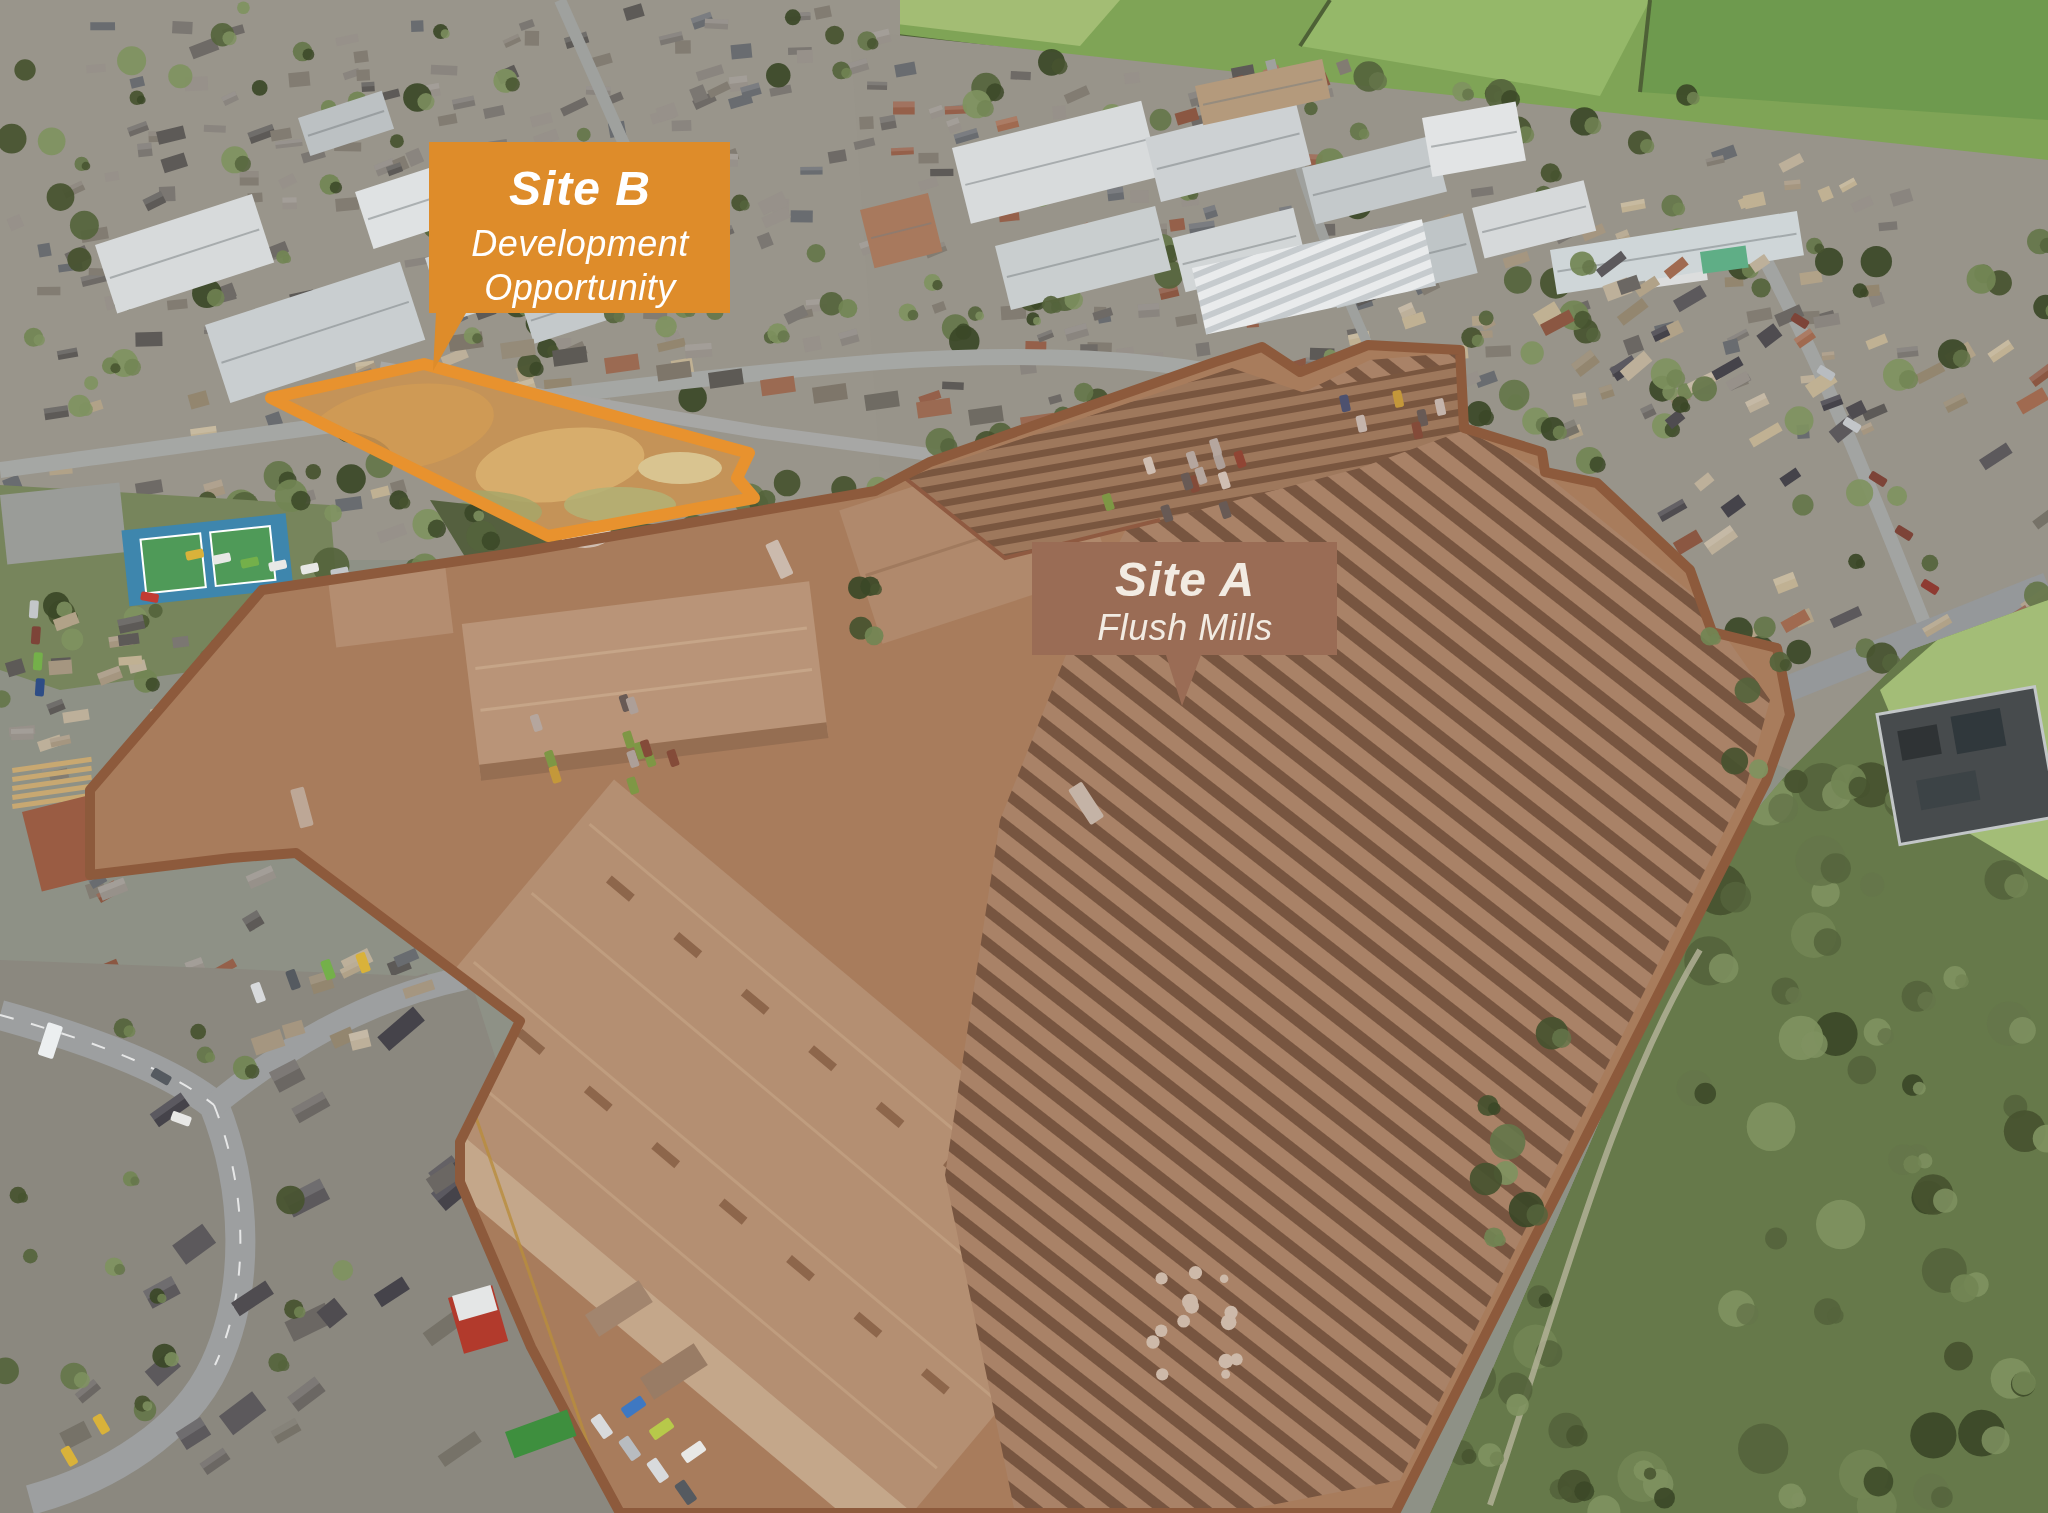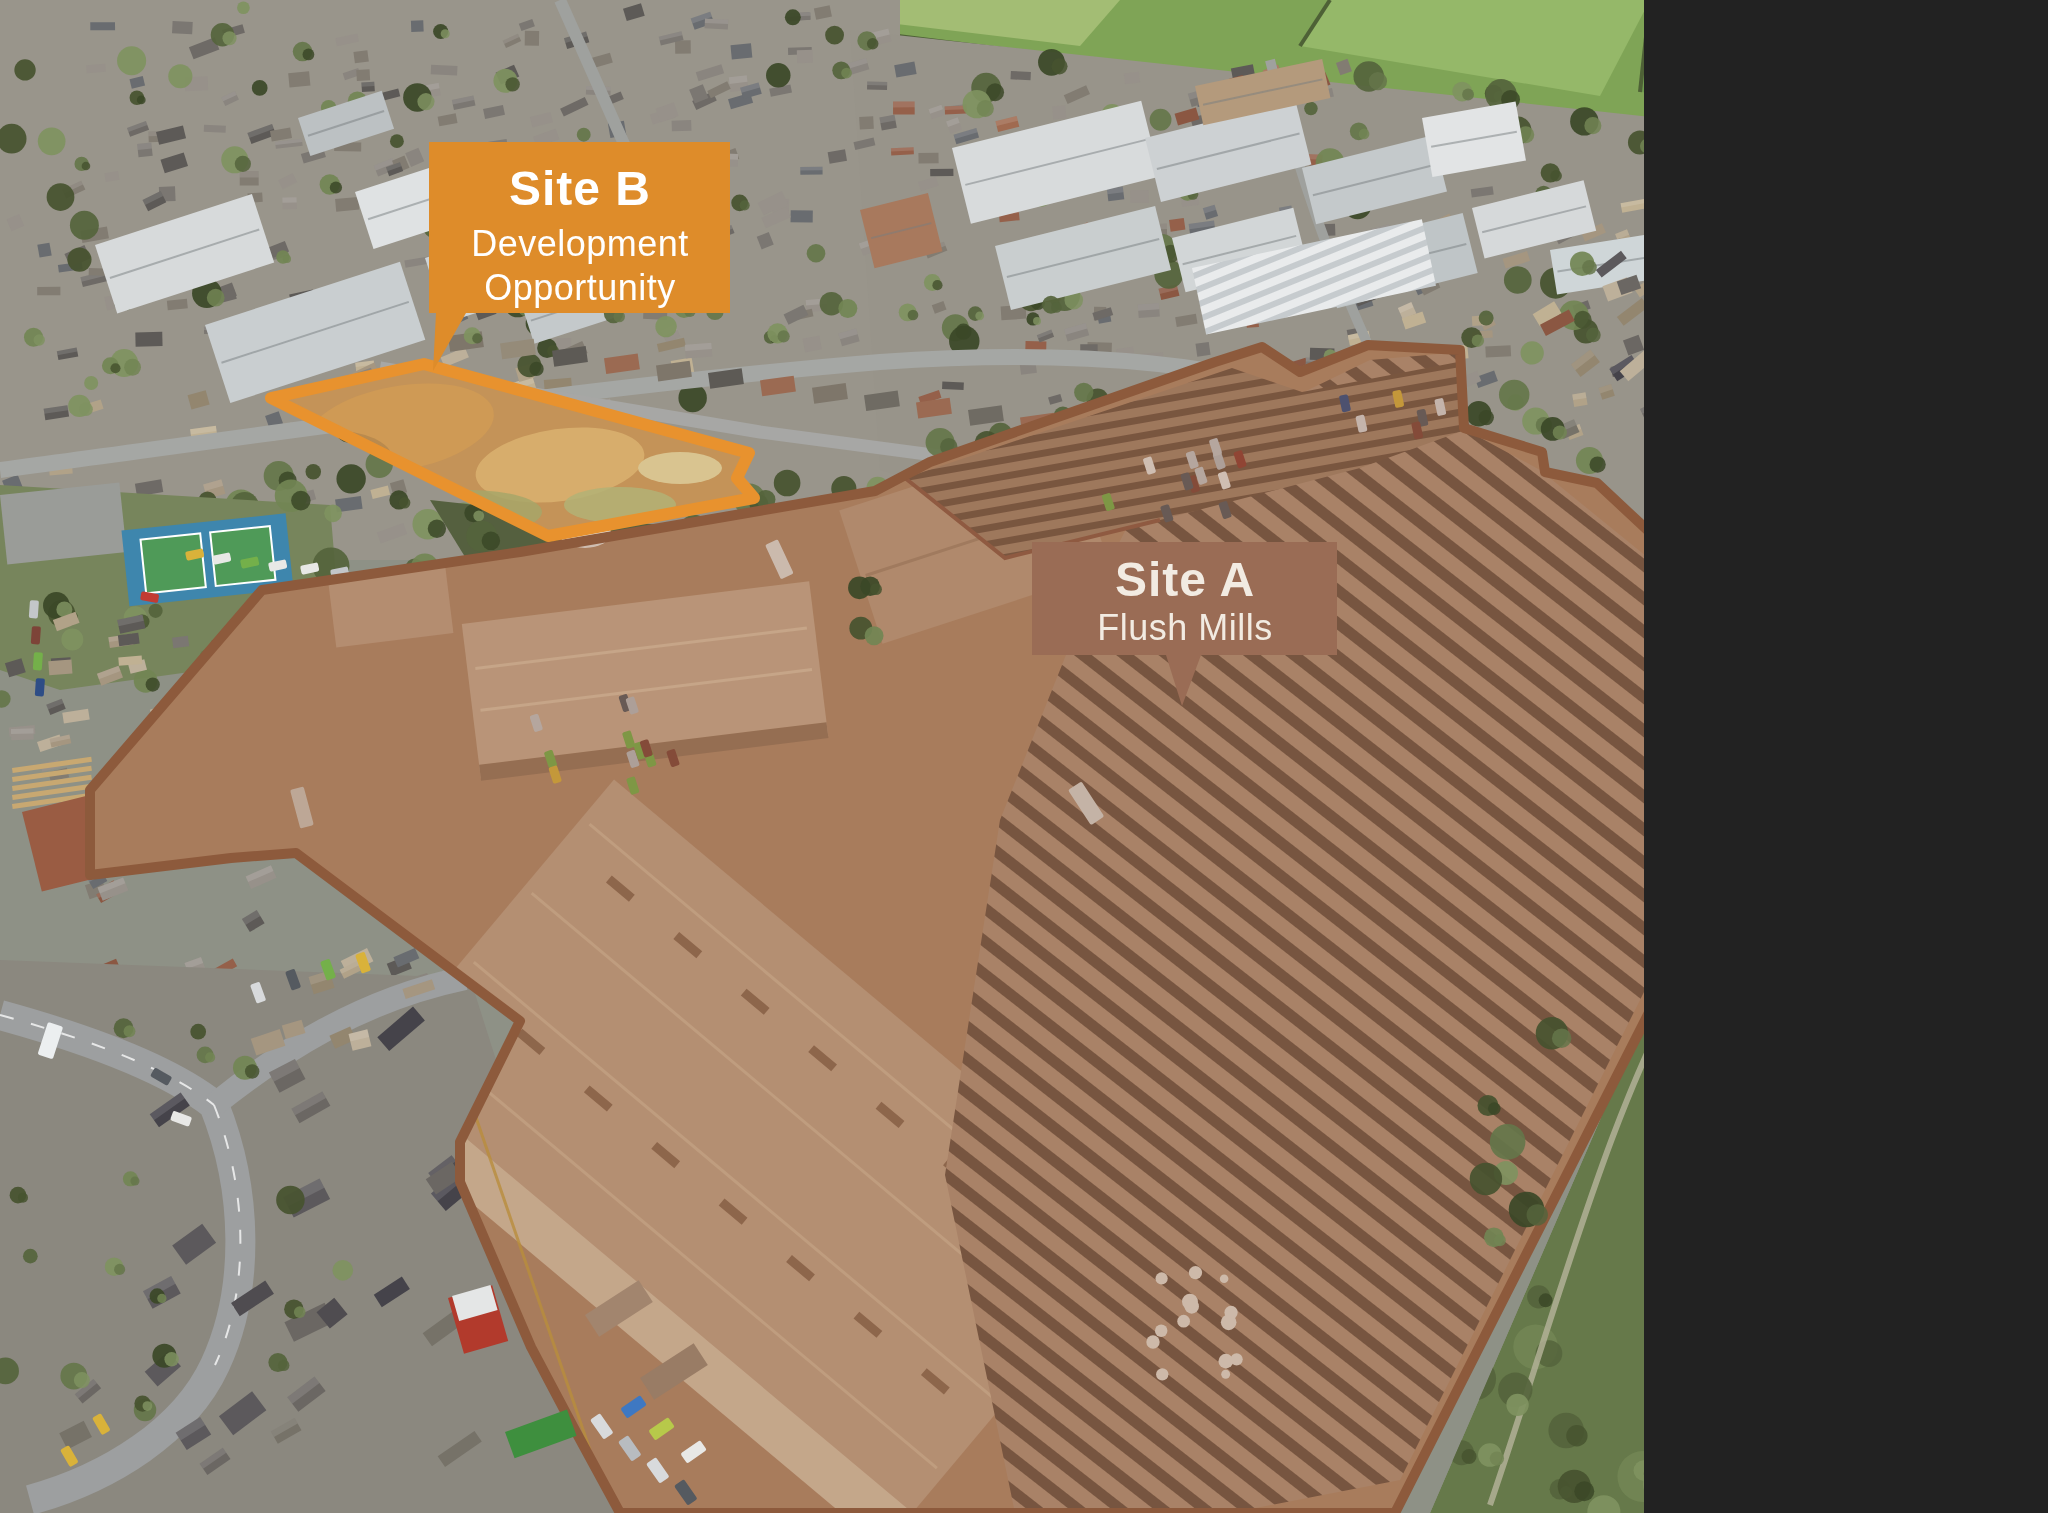--- a/index.html
+++ b/index.html
@@ -1,16 +1,16 @@
 <!DOCTYPE html>
 <html><head>
 <meta charset="utf-8">
 <style>
   html,body{margin:0;padding:0;background:#222;}
-  .stage{position:relative;width:1644px;height:1513px;overflow:hidden;background:#bef264;}
+  .stage{position:relative;width:2048px;height:1513px;overflow:hidden;background:#bef264;font-style:italic;}
   svg{display:block;width:2048px;height:1513px;}
   .t-title{font-family:"Liberation Sans",sans-serif;font-weight:700;font-size:48px;letter-spacing:1px;text-anchor:middle;fill:#ffffff;}
   .t-sub{font-family:"Liberation Sans",sans-serif;font-weight:400;font-size:36px;letter-spacing:0.5px;text-anchor:middle;fill:#ffffff;}
   .t-title-a{font-family:"Liberation Sans",sans-serif;font-weight:700;font-size:48px;letter-spacing:1px;text-anchor:middle;fill:#F2EBE2;}
   .t-sub-a{font-family:"Liberation Sans",sans-serif;font-weight:400;font-size:36px;letter-spacing:0.5px;text-anchor:middle;fill:#F2EBE2;}
 </style>
 </head>
 <body>
 
 <div class="stage">

